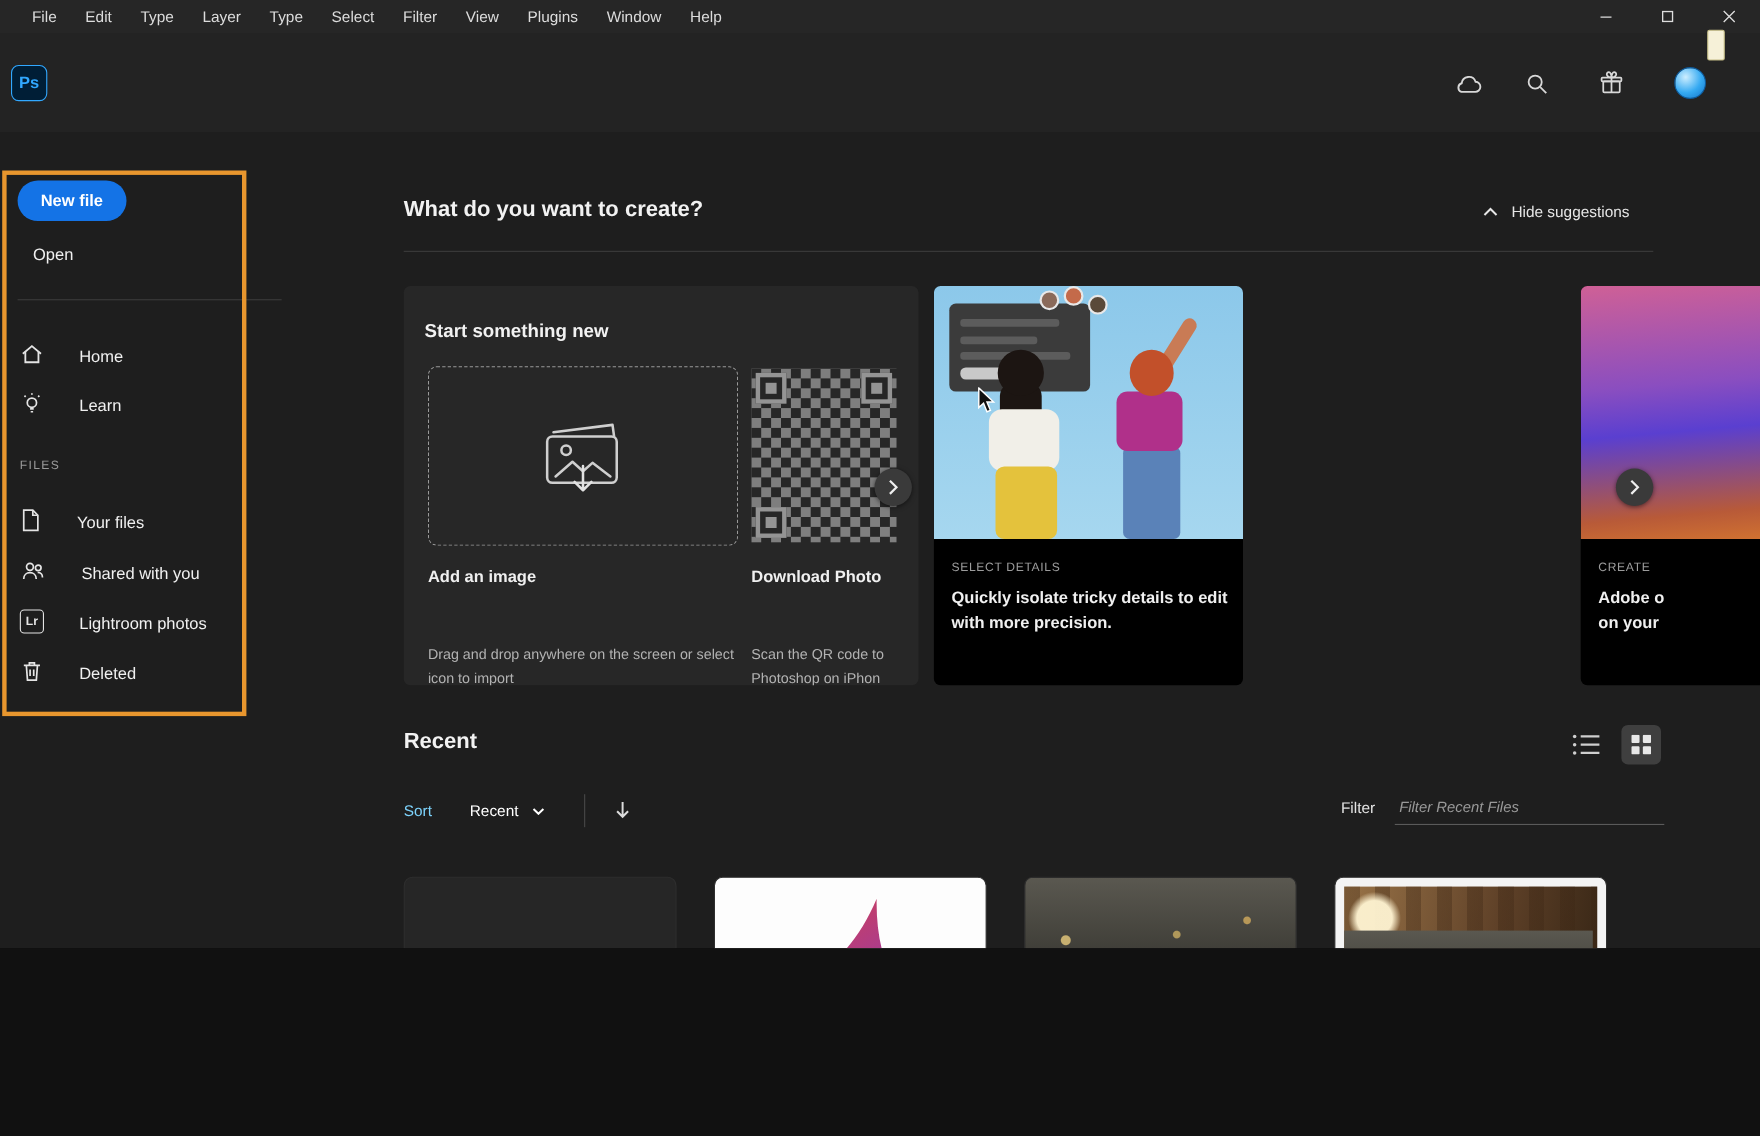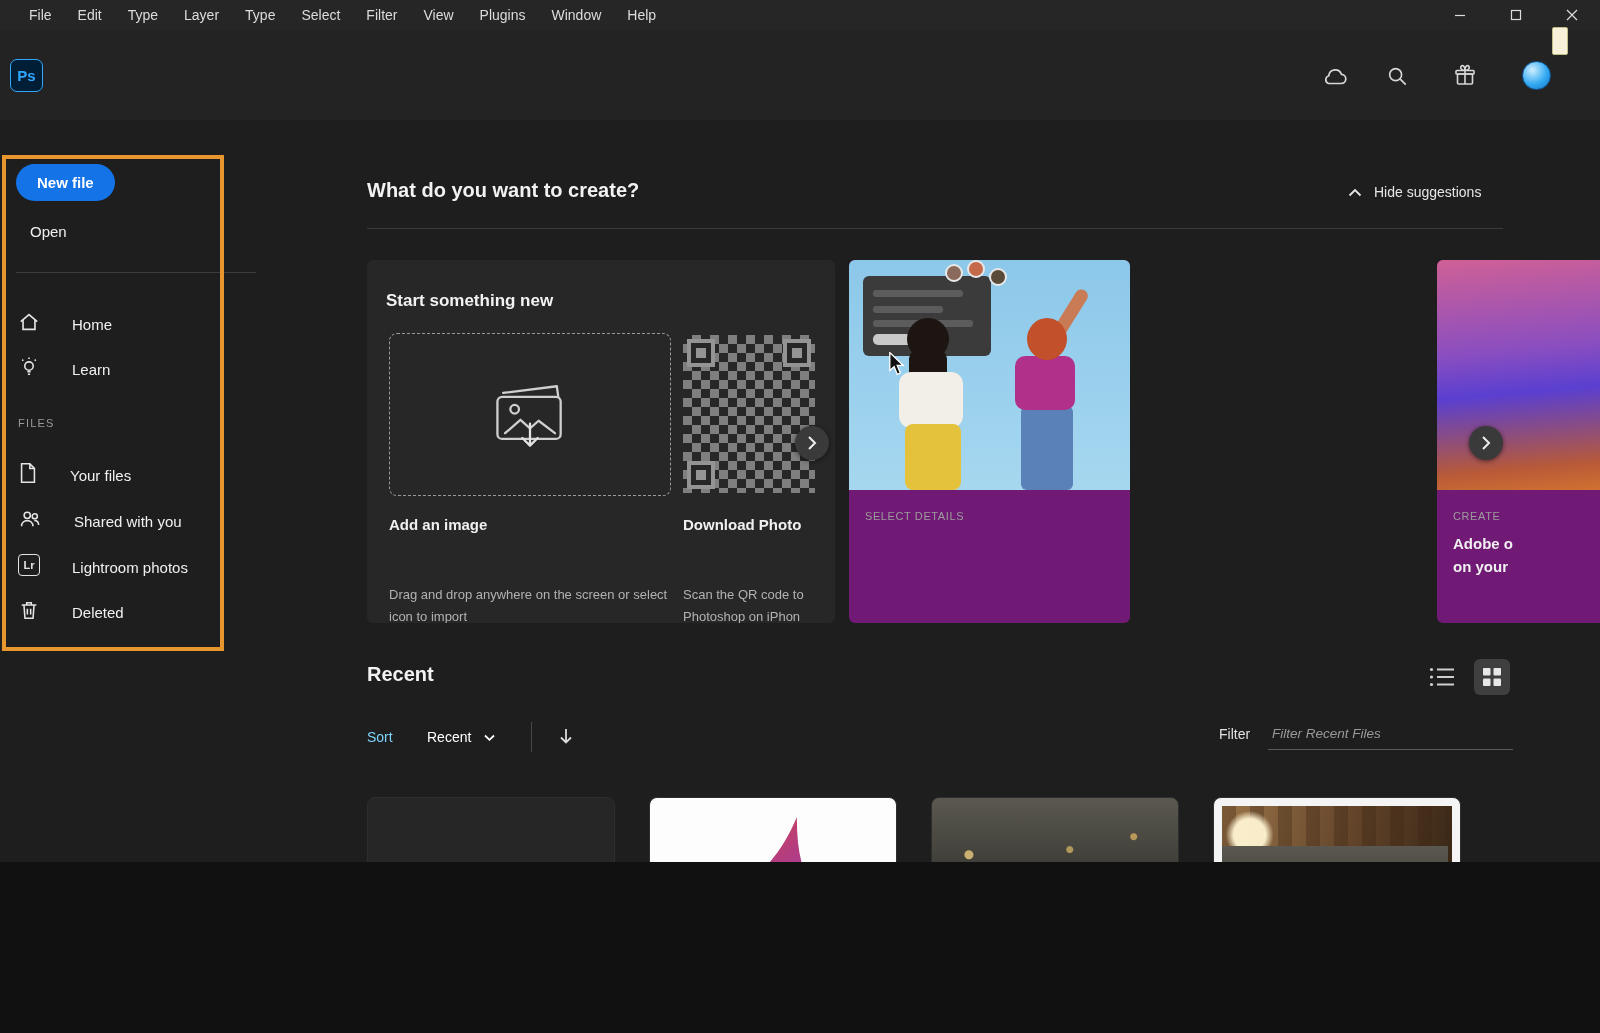--- a/index.html
+++ b/index.html
@@ -39,21 +39,21 @@
   .lr-badge { width:22px; height:22px; border:1.5px solid #e4e4e4; border-radius:4px; font-size:11px;
     font-weight:bold; display:flex; align-items:center; justify-content:center; }
   .files-label { position:absolute; left:18px; top:417px; color:#9a9a9a; font-size:11px; letter-spacing:1.2px; z-index:10;}
   .highlight-box { position:absolute; left:2px; top:155px; width:222px; height:496px;
     border:4px solid #e8962e; z-index:50; pointer-events:none; }
   
   .sug-title { position:absolute; left:367px; top:179px; font-size:20px; font-weight:bold; color:#f2f2f2; }
   .hide-sug { position:absolute; left:1348px; top:184px; display:flex; align-items:center; gap:12px;
     font-size:14px; color:#e6e6e6; cursor:pointer; }
   .sug-divider { position:absolute; left:367px; top:228px; width:1136px; height:1px; background:#3b3b3b; }
-  .card { position:absolute; top:260px; height:363px; background:#701a75; border-radius:6px; overflow:hidden; cursor:pointer;}
+  .card { position:absolute; top:260px; height:363px; background:#000000; border-radius:6px; overflow:hidden; cursor:pointer;}
   .card-img { position:absolute; top:0; left:0; right:0; height:230px; overflow:hidden;}
   .card-eyebrow { position:absolute; left:16px; top:250px; font-size:11px; color:#9c9c9c; letter-spacing:.6px;}
   .card-title { position:absolute; left:16px; top:272px; width:252px; font-size:15px; font-weight:bold;
     color:#f0f0f0; line-height:1.55;}
   
   .card1 { left:367px; width:468px; background:#272727; }
   .c1-title { position:absolute; left:19px; top:31px; font-size:17px; font-weight:bold; color:#f2f2f2;}
   .dropzone { position:absolute; left:22px; top:73px; width:282px; height:163px; border:1.5px dashed #9a9a9a;
     border-radius:8px; display:flex; align-items:center; justify-content:center; cursor:pointer;}
   .qr { position:absolute; left:316px; top:75px; width:132px; height:158px; cursor:pointer;
@@ -309,20 +309,21 @@
       <div class="p1-braids"></div>
         <div class="p1-top"></div>
         <div class="p1-pants"></div>
         <div class="p1-hair"></div>
       <div class="p2-arm"></div>
         <div class="p2-jeans"></div>
         <div class="p2-top"></div>
         <div class="p2-hair"></div>
     </div>
     <div class="card-eyebrow">SELECT DETAILS</div>
+    <div class="card-title">Quickly isolate tricky details to edit with more precision.</div>
   </div>
 
 
   <div class="card" style="left:1437px;width:281px">
     <div class="card-img img-gradient"></div>
     <div class="card-eyebrow">CREATE</div>
     <div class="card-title">
       <span>Adobe o</span><br>
       <span>on your</span>
     </div>

